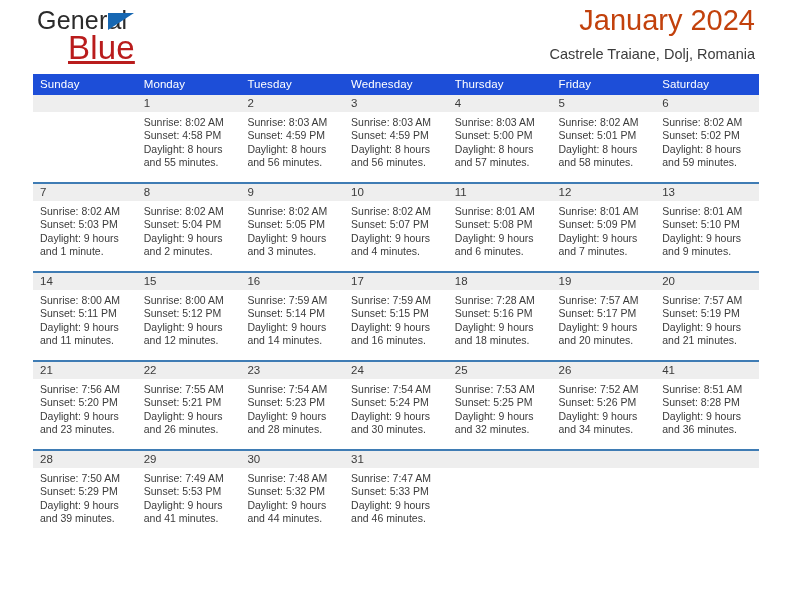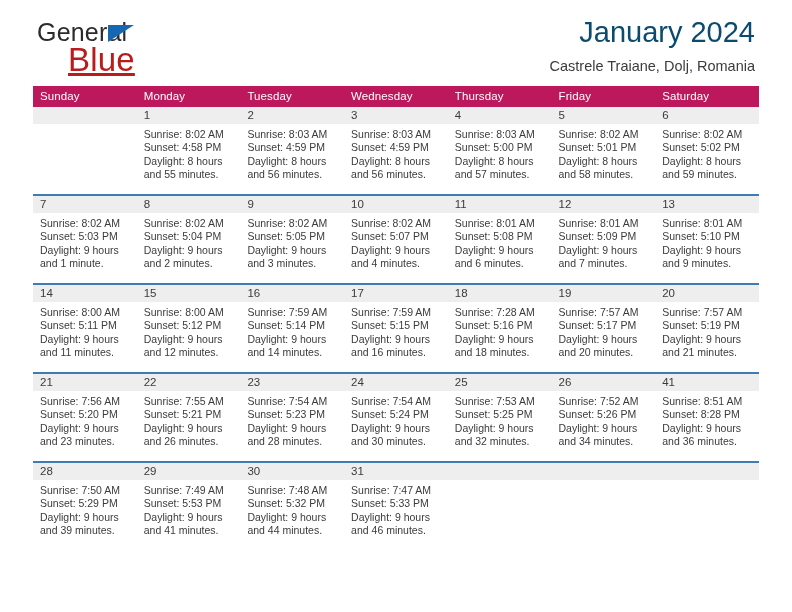--- a/index.html
+++ b/index.html
@@ -12,21 +12,21 @@
     height: 612px;
     font-family: "Liberation Sans", sans-serif;
     color: #3b3b3b;
     overflow: hidden;
   }
   .page {
     position: relative;
     width: 792px;
     height: 612px;
     box-sizing: border-box;
-    padding: 12px 33px;
+    padding: 0 33px;
   }
 
   
   .masthead {
     position: relative;
     height: 74px;
   }
   .logo {
     position: absolute;
     left: 4px;
@@ -63,42 +63,42 @@
   }
 
   .title-block {
     position: absolute;
     right: 4px;
     top: 0;
     text-align: right;
   }
   .cal-title {
     font-size: 29px;
-    color: #0c4a6e;
+    color: #c2410c;
     line-height: 40px;
     white-space: nowrap;
   }
   .cal-subtitle {
     font-size: 14.5px;
     color: #3b3b3b;
     line-height: 22px;
     margin-top: 3px;
     white-space: nowrap;
   }
 
   
   .cal {
     width: 726px;
     border-collapse: collapse;
     table-layout: fixed;
   }
   .cal col { width: 103.71px; }
 
   .cal thead th {
-    background: #be185d;
+    background: #1d4ed8;
     color: #ffffff;
     font-size: 11.5px;
     font-weight: normal;
     text-align: left;
     padding: 4px 0 5px 7px;
     height: 11px;
     letter-spacing: 0.1px;
   }
 
   .weekrow > td {

